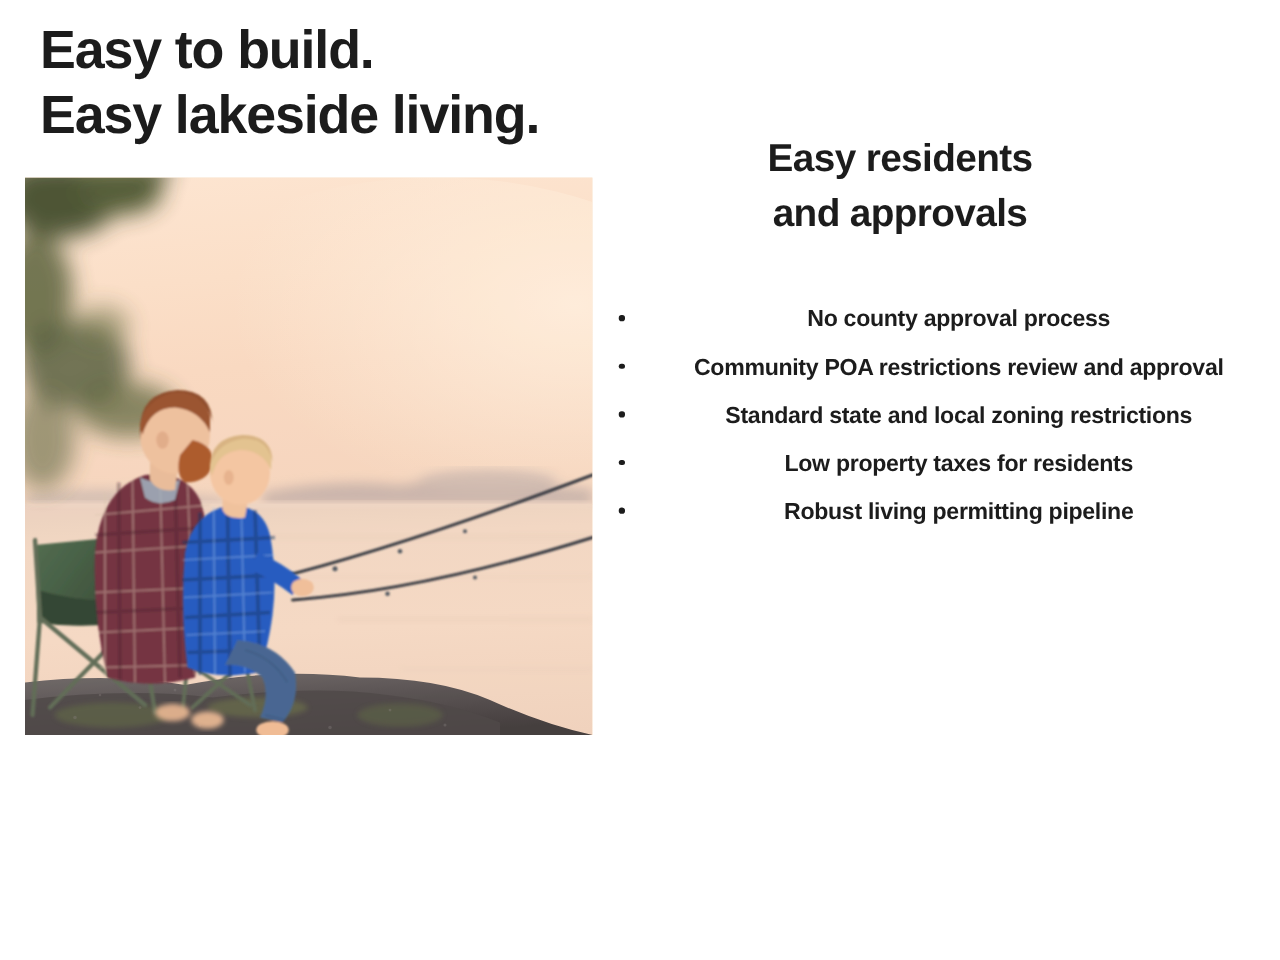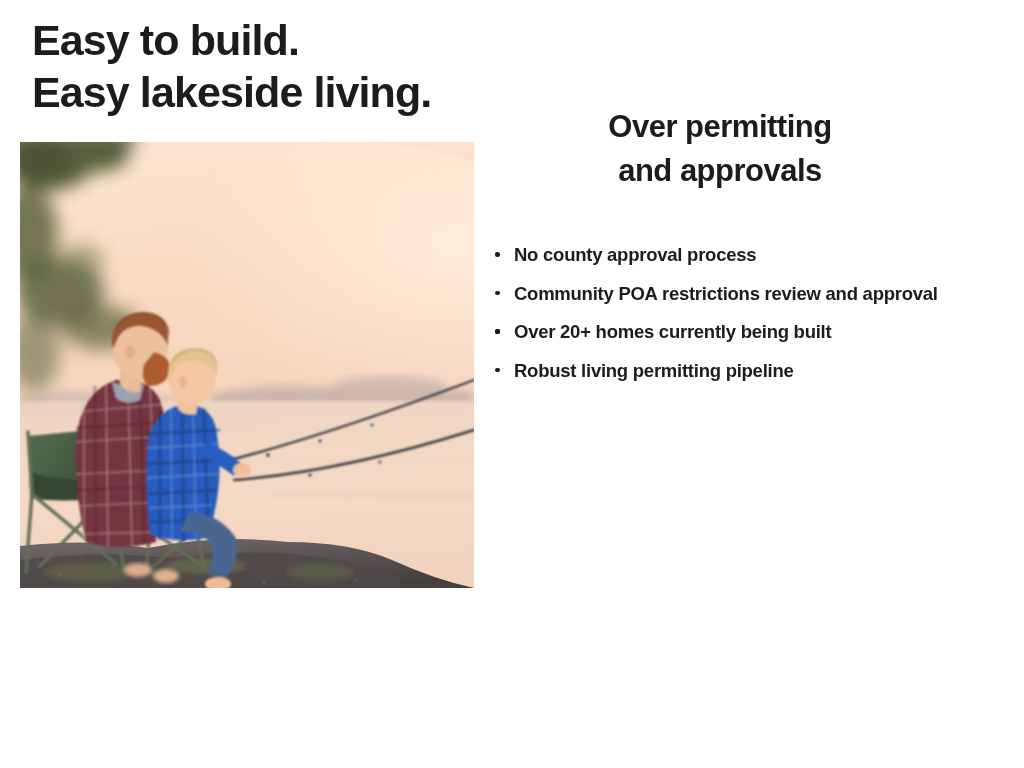--- a/index.html
+++ b/index.html
@@ -71,20 +71,21 @@
 
   #bullet-list li {
     position: relative;
     padding-left: 22px;
     margin-bottom: 8.5px;
     font-size: 18.5px;
     line-height: 30px;
     font-weight: 700;
     letter-spacing: -0.25px;
     color: #1c1c1c;
+    text-align: center;
   }
 
   #bullet-list li .bullet-dot {
     position: absolute;
     left: 3px;
     top: 12px;
     width: 4.5px;
     height: 4.5px;
     border-radius: 50%;
     background: #1c1c1c;
@@ -316,38 +317,39 @@
 
       <g filter="url(#blurSoft)" opacity="0.95">
         <ellipse cx="118" cy="428" rx="14" ry="7" fill="#e2b391"></ellipse>
         <ellipse cx="146" cy="434" rx="13" ry="7" fill="#e6b794"></ellipse>
       </g>
 
       <rect x="0" y="0" width="454" height="446" fill="#ffb870" opacity="0.05"></rect>
     </svg>
   </div>
 
-  <h2 id="content-heading">Over permitting
+  <h2 id="content-heading">Easy residents
 and approvals</h2>
 
   <ul id="bullet-list">
     <li>
       <span class="bullet-dot"></span>
       <span>No county approval process</span>
     </li>
     <li>
       <span class="bullet-dot"></span>
       <span>Community POA restrictions review and approval</span>
     </li>
     <li>
       <span class="bullet-dot"></span>
-    </li>
-    <li>
-      <span class="bullet-dot"></span>
-      <span>Over 20+ homes currently being built</span>
+      <span>Standard state and local zoning restrictions</span>
+    </li>
+    <li>
+      <span class="bullet-dot"></span>
+      <span>Low property taxes for residents</span>
     </li>
     <li>
       <span class="bullet-dot"></span>
       <span>Robust living permitting pipeline</span>
     </li>
   </ul>
 
 </div>
 
 </body></html>

